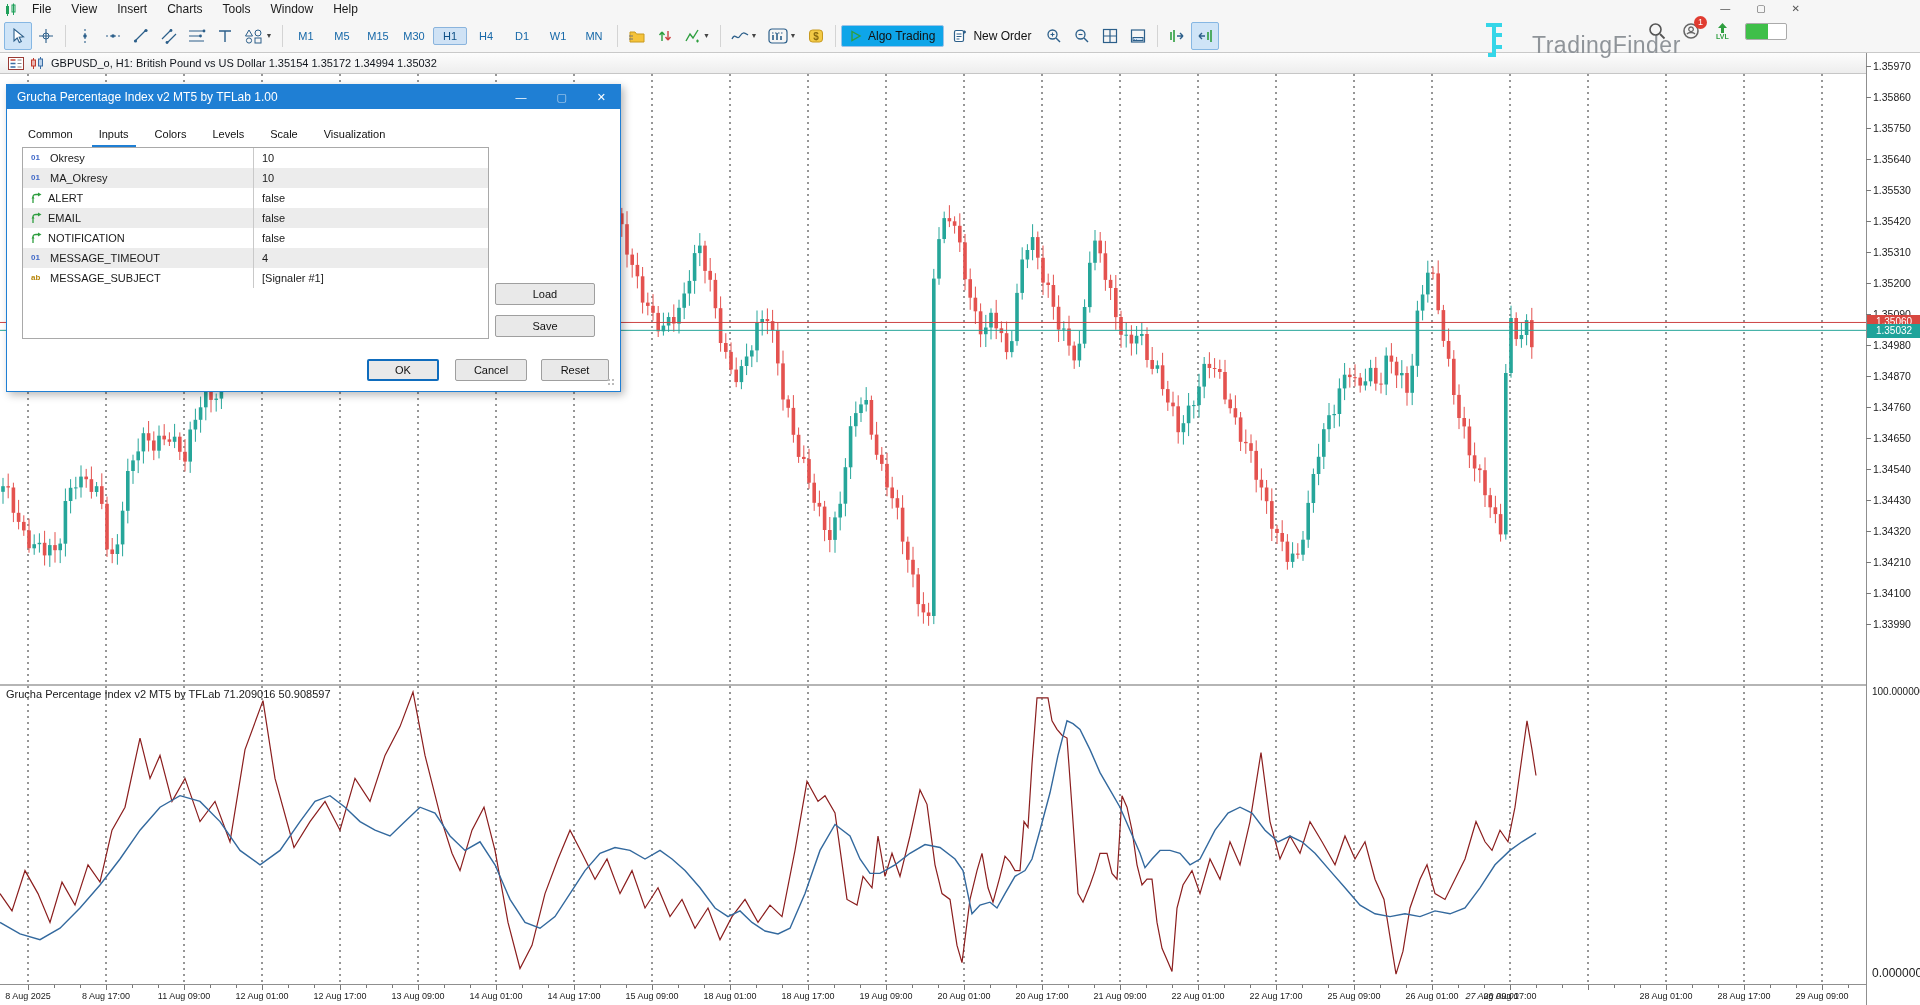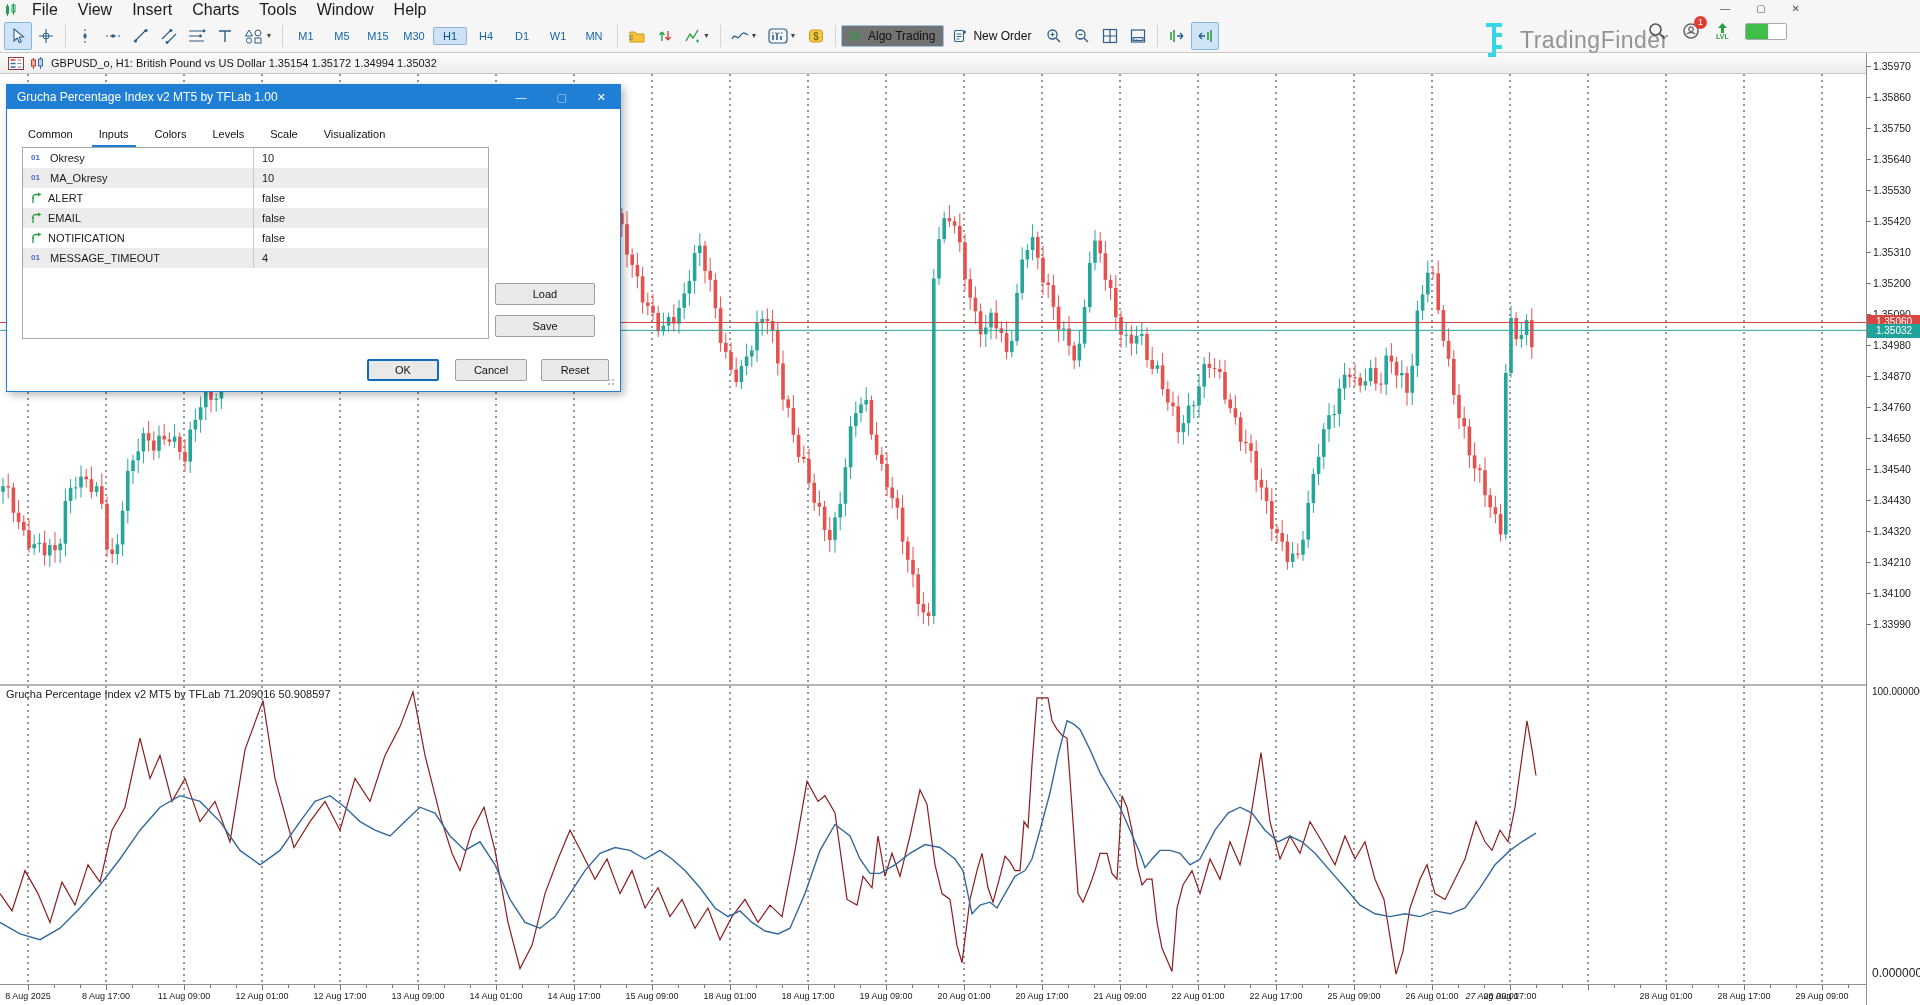--- a/index.html
+++ b/index.html
@@ -1,33 +1,33 @@
 <!DOCTYPE html>
 <html><head>
 <meta charset="utf-8">
 <style>
   html,body{margin:0;padding:0;background:#fff;width:1920px;height:1005px;overflow:hidden;
     font-family:"Liberation Sans","DejaVu Sans",sans-serif;-webkit-font-smoothing:antialiased;}
   
   #menubar{position:absolute;left:0;top:0;width:1920px;height:19px;background:#f6f6f6;display:flex;align-items:center;z-index:30;}
-  .menu-item{font-size:16px;color:#1a1a1a;padding:0 10px;line-height:19px;cursor:default;}
+  .menu-item{font-size:12px;color:#1a1a1a;padding:0 10px;line-height:19px;cursor:default;}
   #win-controls{position:absolute;right:120px;top:0;display:flex;gap:26px;color:#555;font-size:10px;line-height:18px;}
   
   #toolbar{position:absolute;left:0;top:19px;width:1920px;height:34px;background:#f6f6f6;border-bottom:1px solid #c9c9c9;display:flex;align-items:center;padding-left:4px;z-index:30;box-sizing:border-box;}
   .tbtn{width:26px;height:26px;display:flex;align-items:center;justify-content:center;border:1px solid transparent;border-radius:2px;flex:0 0 auto;}
   .tbtn.active{background:#cfe4f7;border-color:#86b7e3;}
   .sep{width:1px;height:22px;background:#d4d4d4;margin:0 5px;flex:0 0 auto;}
   .tf-btn{min-width:24px;padding:2px 4px;text-align:center;font-size:11px;color:#1668a8;border:1px solid transparent;border-radius:2px;margin:0 1px;flex:0 0 auto;}
   .tf-btn.active{background:#cfe2f5;border-color:#8ab4dd;color:#0d4f86;}
   .tool-label-btn{display:flex;align-items:center;gap:6px;font-size:12px;color:#111;padding:3px 8px;border:1px solid transparent;border-radius:2px;flex:0 0 auto;}
-  .tool-label-btn.boxed{background:#737373;border-color:#9cc3e8;}
+  .tool-label-btn.boxed{background:#0ea5e9;border-color:#9cc3e8;}
   .dd{font-size:7px;color:#444;margin-left:2px;}
   
   #brand-banner{position:absolute;left:1432px;top:0;width:390px;height:52px;background:#fff;transform:skewX(-18deg);z-index:28;}
-  #brand{position:absolute;left:1478px;top:21px;display:flex;align-items:center;gap:8px;z-index:31;}
+  #brand{position:absolute;left:1478px;top:21px;display:flex;align-items:flex-end;gap:20px;z-index:31;}
   #brand-text{font-size:23px;color:#8f9499;letter-spacing:.5px;font-weight:400;}
   #tray{position:absolute;left:1648px;top:22px;display:flex;align-items:center;gap:16px;z-index:31;}
   #lvl{display:flex;flex-direction:column;align-items:center;line-height:7px;}
   #lvl span{font-size:7px;color:#2e9e3f;font-weight:bold;}
   #toggle{width:40px;height:15px;border:1px solid #aaa;border-radius:2px;background:#fff;overflow:hidden;}
   #toggle div{width:55%;height:100%;background:#3fbf49;}
   .badge{position:absolute;top:-6px;right:-7px;background:#e03c31;color:#fff;border-radius:50%;width:13px;height:13px;font-size:9px;line-height:13px;text-align:center;}
   
   #chart-titlebar{position:absolute;left:0;top:53px;width:1920px;height:21px;background:linear-gradient(#fdfdfd,#ededed);border-bottom:1px solid #c6c6c6;display:flex;align-items:center;gap:6px;padding-left:8px;z-index:5;box-sizing:border-box;}
   #chart-title{font-size:11px;color:#10151c;}
@@ -1152,20 +1152,27 @@
         </div>
         <div class="tc-val">false</div>
       </div>
       <div class="trow odd">
         <div class="tc-name">
           <span class="pic int">01</span>
           <span>MESSAGE_TIMEOUT</span>
         </div>
         <div class="tc-val">4</div>
       </div>
+      <div class="trow">
+        <div class="tc-name">
+          <span class="pic str">ab</span>
+          <span>MESSAGE_SUBJECT</span>
+        </div>
+        <div class="tc-val">[Signaler #1]</div>
+      </div>
     </div>
   <div class="btn" style="left:488px;top:198px;width:100px">Load</div>
   <div class="btn" style="left:488px;top:230px;width:100px">Save</div>
   <div class="btn primary" style="left:360px;top:274px;width:72px">OK</div>
   <div class="btn" style="left:448px;top:274px;width:72px">Cancel</div>
   <div class="btn" style="left:534px;top:274px;width:68px">Reset</div>
   <div id="grip"></div>
 </div>
 
 </body></html>

